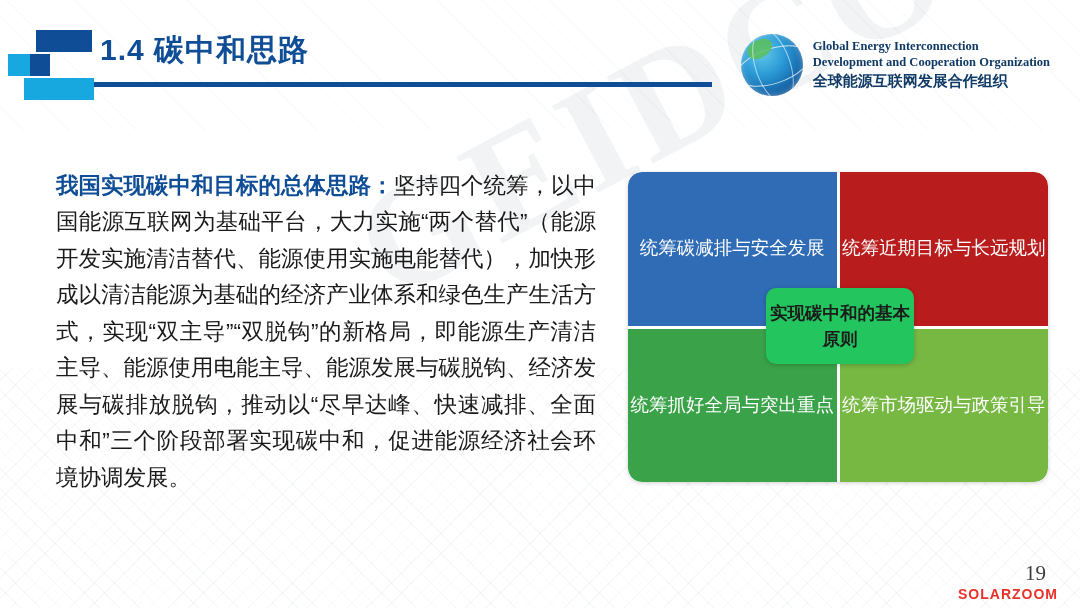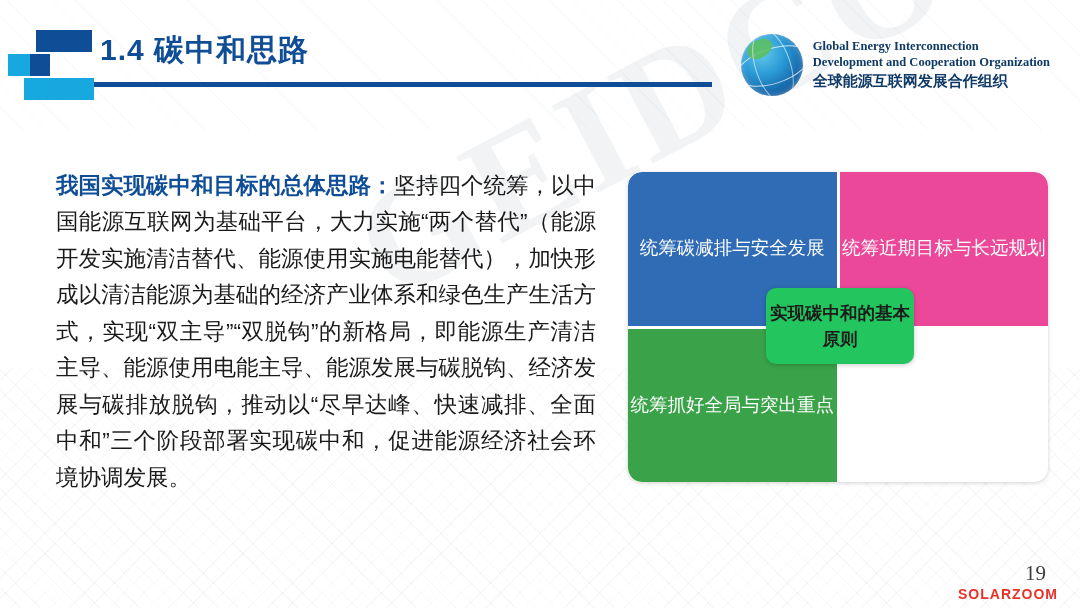--- a/index.html
+++ b/index.html
@@ -201,21 +201,21 @@
     align-items: center;
     justify-content: center;
     text-align: center;
     color: #ffffff;
     font-size: 18.5px;
     line-height: 1.55;
     padding: 6px 0;
     box-sizing: border-box;
   }
   .cell-tl { background: #2f6cb5; border-top-left-radius: 14px; }
-  .cell-tr { background: #ec4899; border-top-right-radius: 14px; }
+  .cell-tr { background: #b91c1c; border-top-right-radius: 14px; }
   .cell-bl { background: #3aa349; border-bottom-left-radius: 14px; }
   .cell-br { background: #77b843; border-bottom-right-radius: 14px; }
 
   .center-box {
     position: absolute;
     left: 628px;
     top: 172px;
     margin-left: 138px;
     margin-top: 116px;
     width: 148px;
@@ -286,19 +286,20 @@
   </div>
 
   <div class="body-text">
     <span class="lead">我国实现碳中和目标的总体思路：</span><span>坚持四个统筹，以中国能源互联网为基础平台，大力实施“两个替代”（能源开发实施清洁替代、能源使用实施电能替代），加快形成以清洁能源为基础的经济产业体系和绿色生产生活方式，实现“双主导”“双脱钩”的新格局，即能源生产清洁主导、能源使用电能主导、能源发展与碳脱钩、经济发展与碳排放脱钩，推动以“尽早达峰、快速减排、全面中和”三个阶段部署实现碳中和，促进能源经济社会环境协调发展。</span>
   </div>
 
   <div class="matrix">
     <div class="cell cell-tl">统筹碳减排与安全发展</div>
     <div class="cell cell-tr">统筹近期目标与长远规划</div>
     <div class="cell cell-bl">统筹抓好全局与突出重点</div>
+    <div class="cell cell-br">统筹市场驱动与政策引导</div>
   </div>
   <div class="center-box">实现碳中和的基本原则</div>
 
   <div class="page-number">19</div>
   <div class="solarzoom">SOLARZOOM</div>
 
 </div>
 
 </body></html>

